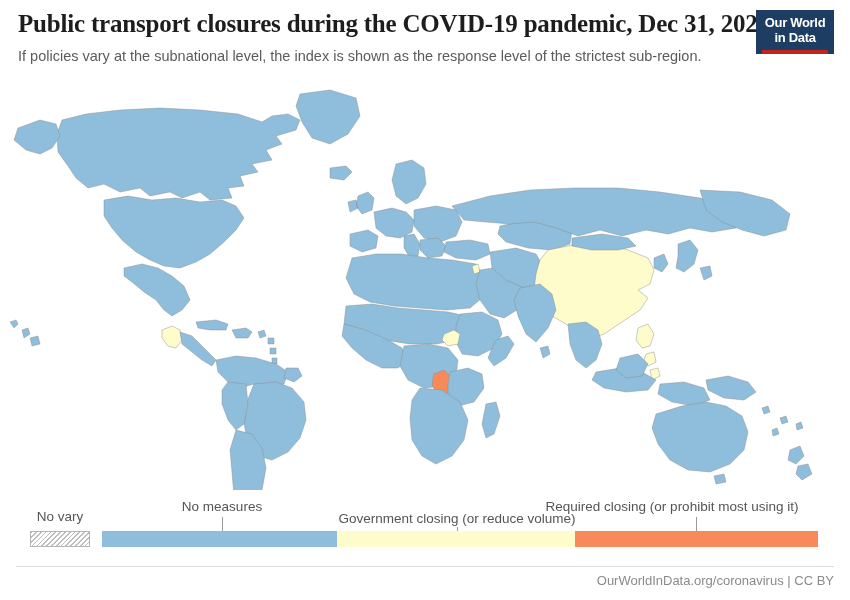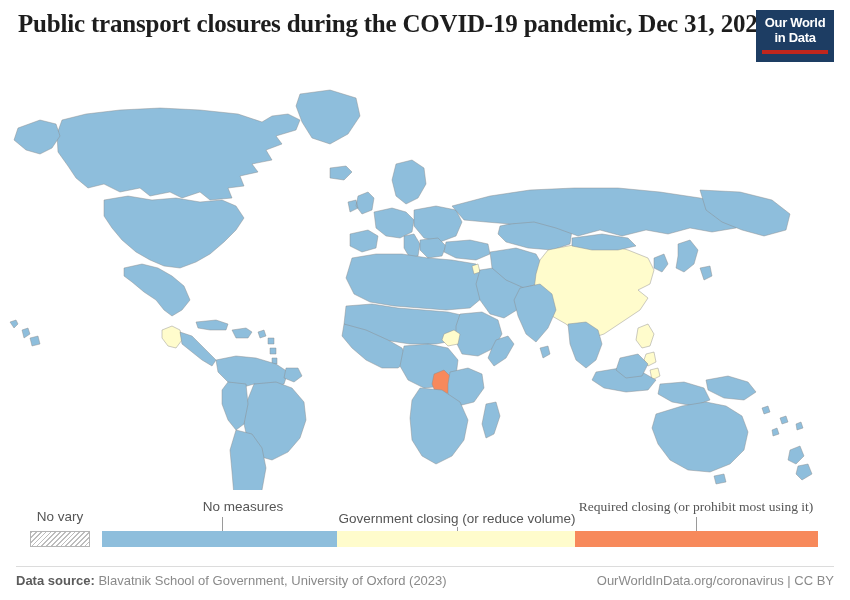--- a/index.html
+++ b/index.html
@@ -40,21 +40,21 @@
     line-height: 1.25;
     white-space: nowrap;
   }
 
   
   .logo {
     position: absolute;
     right: 16px; top: 10px;
     width: 78px;
     background: #1d3d63;
-    padding: 6px 6px 8px 6px;
+    padding: 6px 6px 0 6px;
     text-align: center;
   }
   .logo-text {
     color: #ffffff;
     font-family: "Liberation Sans", sans-serif;
     font-size: 13px;
     font-weight: 700;
     line-height: 1.12;
     letter-spacing: -0.3px;
     display: block;
@@ -151,20 +151,21 @@
     white-space: nowrap;
   }
 </style>
 </head>
 <body>
 
 <div id="root">
 
   <div class="header">
     <h1 class="title">Public transport closures during the COVID-19 pandemic, Dec 31, 2022</h1>
+    <p class="subtitle">If policies vary at the subnational level, the index is shown as the response level of the strictest sub-region.</p>
   </div>
 
   <div class="logo">
     <span class="logo-text">Our World</span>
     <span class="logo-text">in Data</span>
     <div class="logo-rule"></div>
   </div>
 
   <div class="map-wrap">
     <svg viewBox="0 0 850 418" preserveAspectRatio="xMidYMid meet">
@@ -244,24 +245,23 @@
     <div class="nodata-swatch"></div>
 
     <div class="legend-bar seg-blue" style="left:102px; width:235px;"></div>
     <div class="legend-bar seg-yellow" style="left:337px; width:238px;"></div>
     <div class="legend-bar seg-orange" style="left:575px; width:243px;"></div>
 
     <div class="tick" style="left:222px; top:22px; height:14px;"></div>
     <div class="tick" style="left:457px; top:32px; height:4px;"></div>
     <div class="tick" style="left:696px; top:22px; height:14px;"></div>
 
-    <div class="tick-label" style="left:222px; top:4px;margin-left:21px;">No measures</div>
+    <div class="tick-label" style="left:222px; top:4px;">No measures</div>
     <div class="tick-label" style="left:457px; top:16px;">Government closing (or reduce volume)</div>
-    <div class="tick-label" style="left:696px; top:4px;font-family:Liberation Serif, serif;">Required closing (or prohibit most using it)</div>
+    <div class="tick-label" style="left:672px; top:4px;">Required closing (or prohibit most using it)</div>
   </div>
 
   <div class="footer">
     <div class="footer-rule"></div>
-    <div class="source"><b>Data source:</b> <span>Blavatnik School of Government, University of Oxford (2023)</span></div>
     <div class="credit">OurWorldInData.org/coronavirus | CC BY</div>
   </div>
 
 </div>
 
 </body></html>

